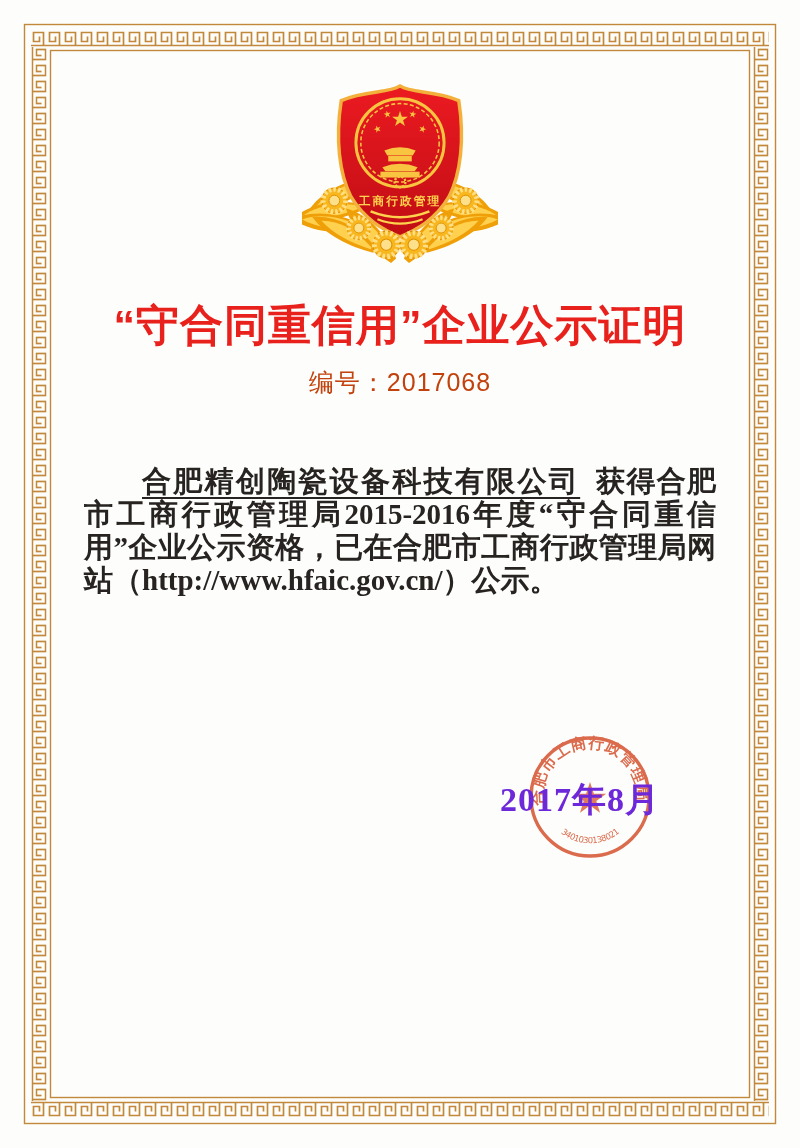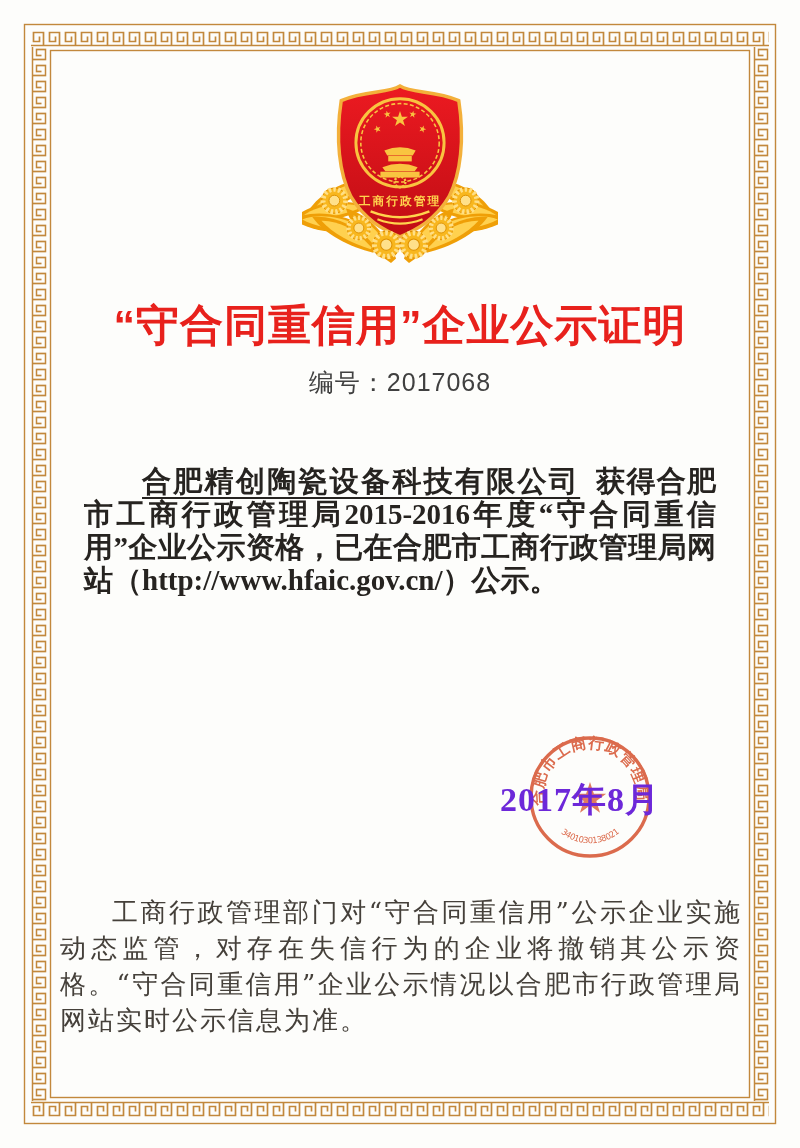--- a/index.html
+++ b/index.html
@@ -23,21 +23,21 @@
     font-size:43px;
     letter-spacing:1px;
     color:#e8211c;
     white-space:nowrap;
   }
   .cert-serial{
     left:0;top:366px;width:800px;
     text-align:center;
     font-family:"Liberation Sans", sans-serif;
     font-size:25px;
-    color:#404040;
+    color:#c2410c;
     letter-spacing:1px;
   }
   .cert-body{
     left:84px;top:465px;width:632px;
     font-size:29px;
     line-height:33px;
     text-align:justify;
     text-indent:2em;
     color:#262320;
     font-weight:bold;
@@ -179,15 +179,14 @@
     <text font-size="15.5" font-weight="bold" fill="#d95f3f" font-family="DejaVu Serif, serif">
       <textPath href="#orgArc" startOffset="0" textLength="163" lengthAdjust="spacing">合肥市工商行政管理局</textPath>
     </text>
     <text font-size="8.5" fill="#d95f3f" font-family="DejaVu Sans, sans-serif">
       <textPath href="#numArc" startOffset="4" textLength="64" lengthAdjust="spacing">3401030138021</textPath>
     </text>
   </svg>
 
   <div class="abs stamp-date">2017年8月</div>
 
-  <div class="abs cert-footer">工商行政管理部门对“守合同重信用”公示企业实施动态监管，对存在失信行为的企业将撤销其公示资格。“守合同重信用”企业公示情况以合肥市行政管理局网站实时公示信息为准。</div>
 
 </div>
 
 </body></html>

